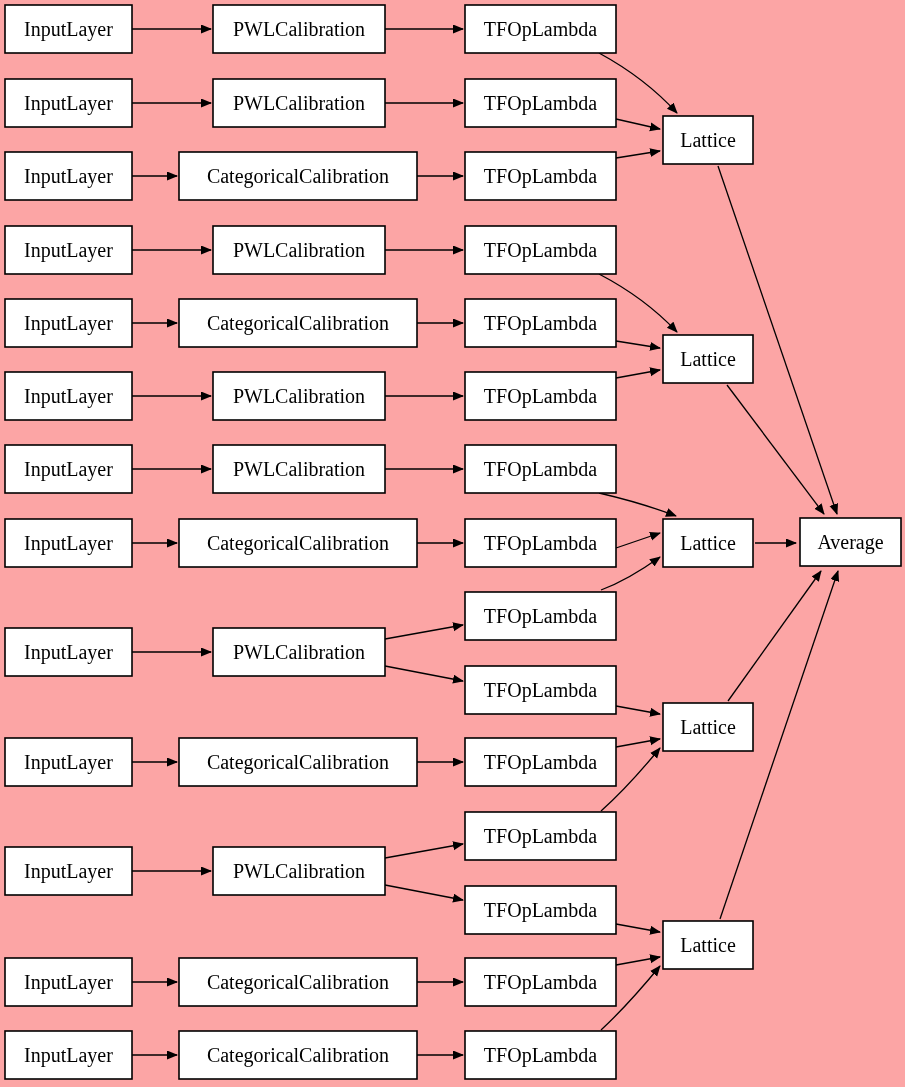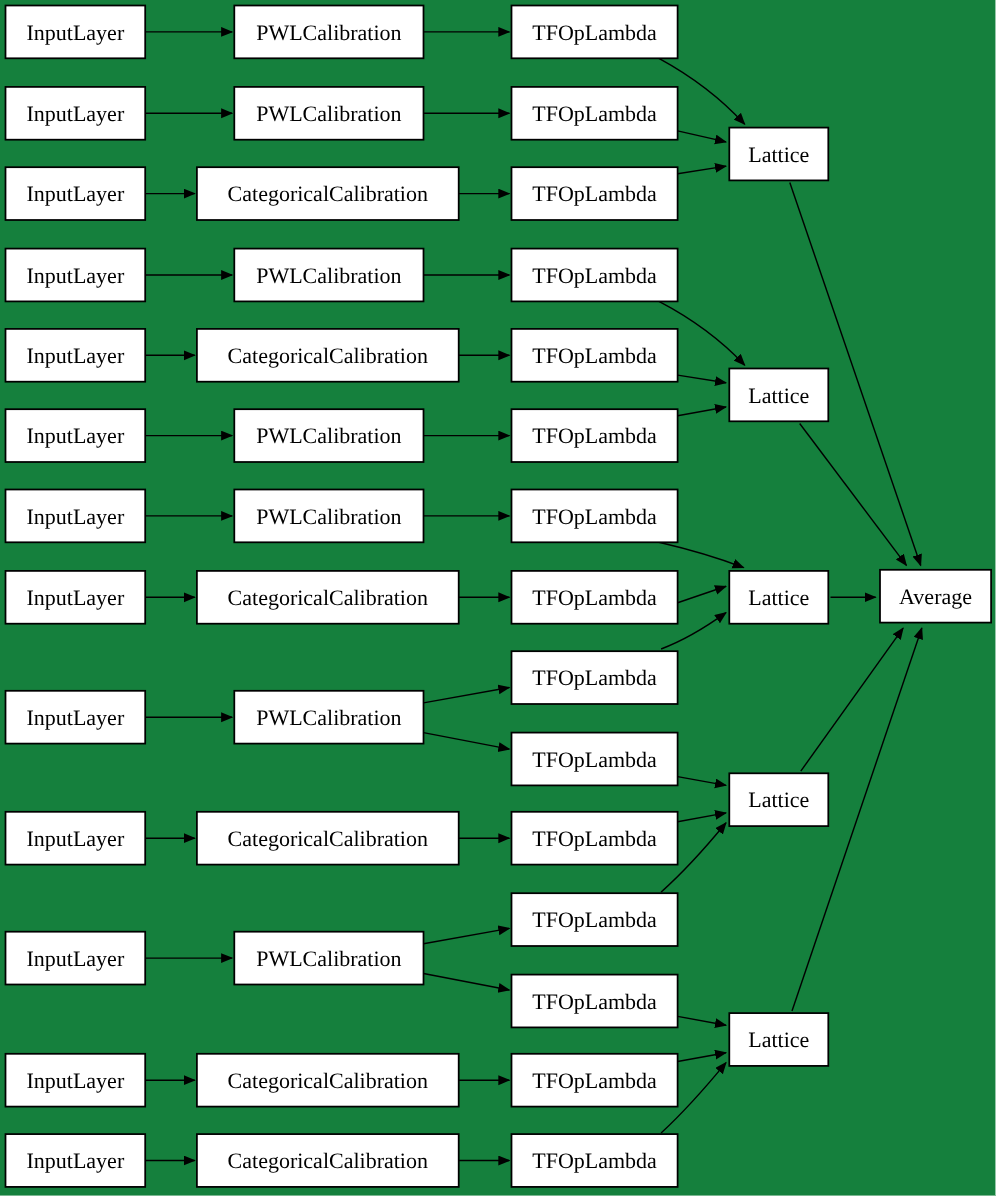--- a/index.html
+++ b/index.html
@@ -16,21 +16,21 @@
   }
   svg text {
     font-family: "Liberation Serif", "DejaVu Serif", serif;
     font-size: 20px;
     fill: #000000;
   }
 </style>
 </head>
 <body>
 
-<div class="stage" style="background: #15803d;">
+<div class="stage" style="background: #fca5a5;">
   <svg id="diagram-svg" width="905" height="1087" viewBox="0 0 905 1087" xmlns="http://www.w3.org/2000/svg">
     <defs>
       <marker id="arrowhead" markerUnits="userSpaceOnUse" markerWidth="13" markerHeight="11" refX="10" refY="4.5" orient="auto">
         <path d="M0,0 L11,4.5 L0,9 Z" fill="#000000"></path>
       </marker>
     </defs>
     <g id="edges-layer">
         <path d="M 132 29 L 211 29" fill="none" stroke="#000000" stroke-width="1.3" marker-end="url(#arrowhead)"></path>
         <path d="M 132 103 L 211 103" fill="none" stroke="#000000" stroke-width="1.3" marker-end="url(#arrowhead)"></path>
         <path d="M 132 176 L 177 176" fill="none" stroke="#000000" stroke-width="1.3" marker-end="url(#arrowhead)"></path>

